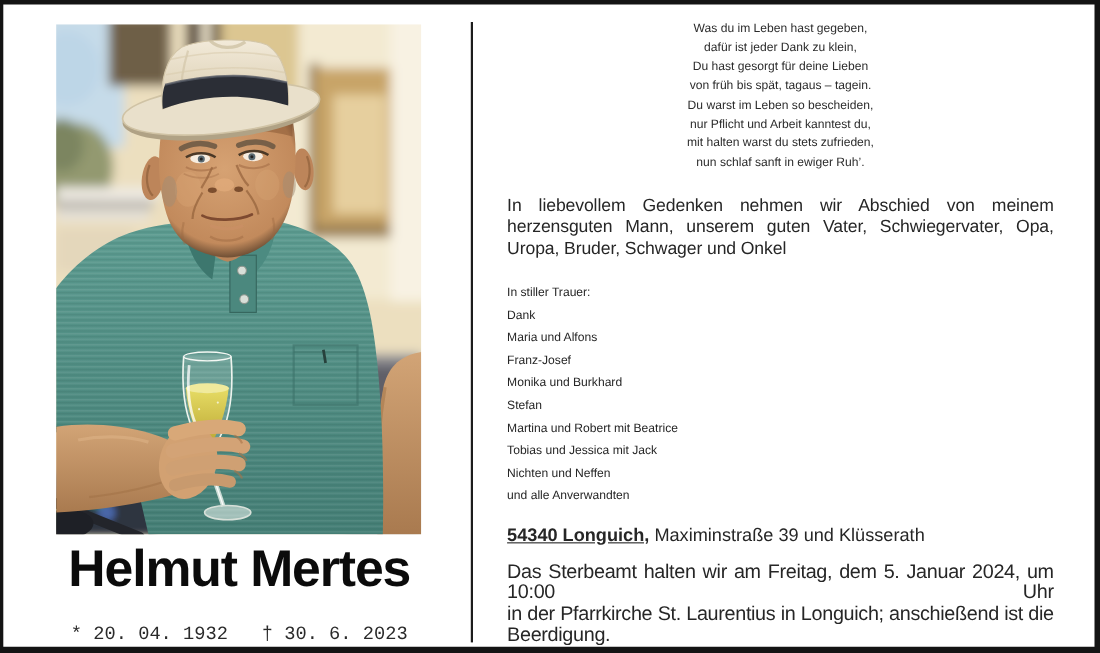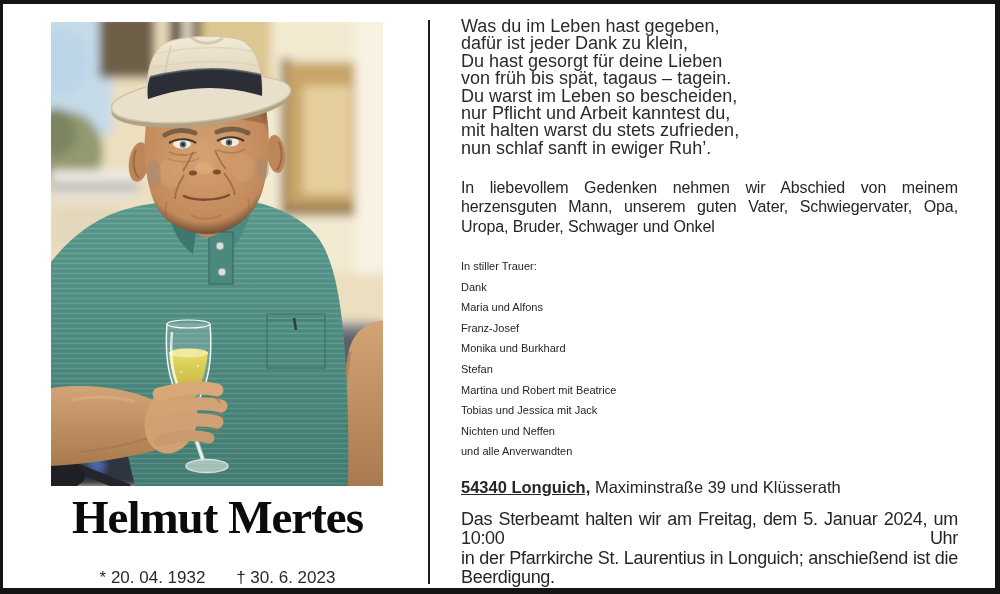--- a/index.html
+++ b/index.html
@@ -4,28 +4,28 @@
 <style>
   html,body{margin:0;padding:0;background:#ffffff;width:1000px;height:594px;overflow:hidden;
     font-family:"Liberation Sans","DejaVu Sans",sans-serif;}
   .notice{position:absolute;left:0;top:0;width:1000px;height:594px;box-sizing:border-box;
     border-top:4px solid #141414;border-left:3px solid #141414;
     border-right:5px solid #141414;border-bottom:6px solid #141414;background:#fff;}
   .photo{position:absolute;left:48px;top:18px;width:332px;height:464px;overflow:hidden;}
   .photo svg{display:block;}
   .leftcol{position:absolute;left:3px;top:0;width:423px;height:588px;}
   .name{position:absolute;left:0;top:487px;width:100%;text-align:center;
-    font-size:47px;font-weight:bold;letter-spacing:-1px;line-height:52px;color:#0b0b0b;font-family:Liberation Serif, serif;}
+    font-size:47px;font-weight:bold;letter-spacing:-1px;line-height:52px;color:#0b0b0b;}
   .dates{position:absolute;left:0;top:551px;width:100%;text-align:center;
     font-size:17px;line-height:22px;color:#2a2a2a;}
-  .dates span{display:inline-block;margin:12px 13px;}
+  .dates span{display:inline-block;margin:12px 13px;font-family:Liberation Mono, monospace;}
   .vdivider{position:absolute;left:425px;top:16px;width:2px;height:564px;background:#1c1c1c;}
   .rightcol{position:absolute;left:458px;top:0;width:497px;height:588px;color:#262626;}
-  .poem{position:absolute;top:14px;left:0;width:100%;text-align:left;
-    font-size:18px;line-height:17.4px;color:#2b2b2b;}
+  .poem{position:absolute;top:14px;left:0;width:100%;text-align:center;
+    font-size:11px;line-height:17.4px;color:#2b2b2b;}
   .intro{position:absolute;top:174px;left:0;width:100%;font-size:16px;line-height:19.4px;letter-spacing:-0.1px;}
   .mourners{position:absolute;top:252px;left:0;width:100%;font-size:11px;line-height:20.6px;}
   .address{position:absolute;top:474px;left:0;width:100%;font-size:16.5px;}
   .acity{font-weight:bold;text-decoration:underline;}
   .service{position:absolute;top:506px;left:0;width:100%;font-size:18px;line-height:19.4px;letter-spacing:-0.3px;}
   .jline{text-align:justify;text-align-last:justify;}
 </style>
 </head>
 <body>
 

